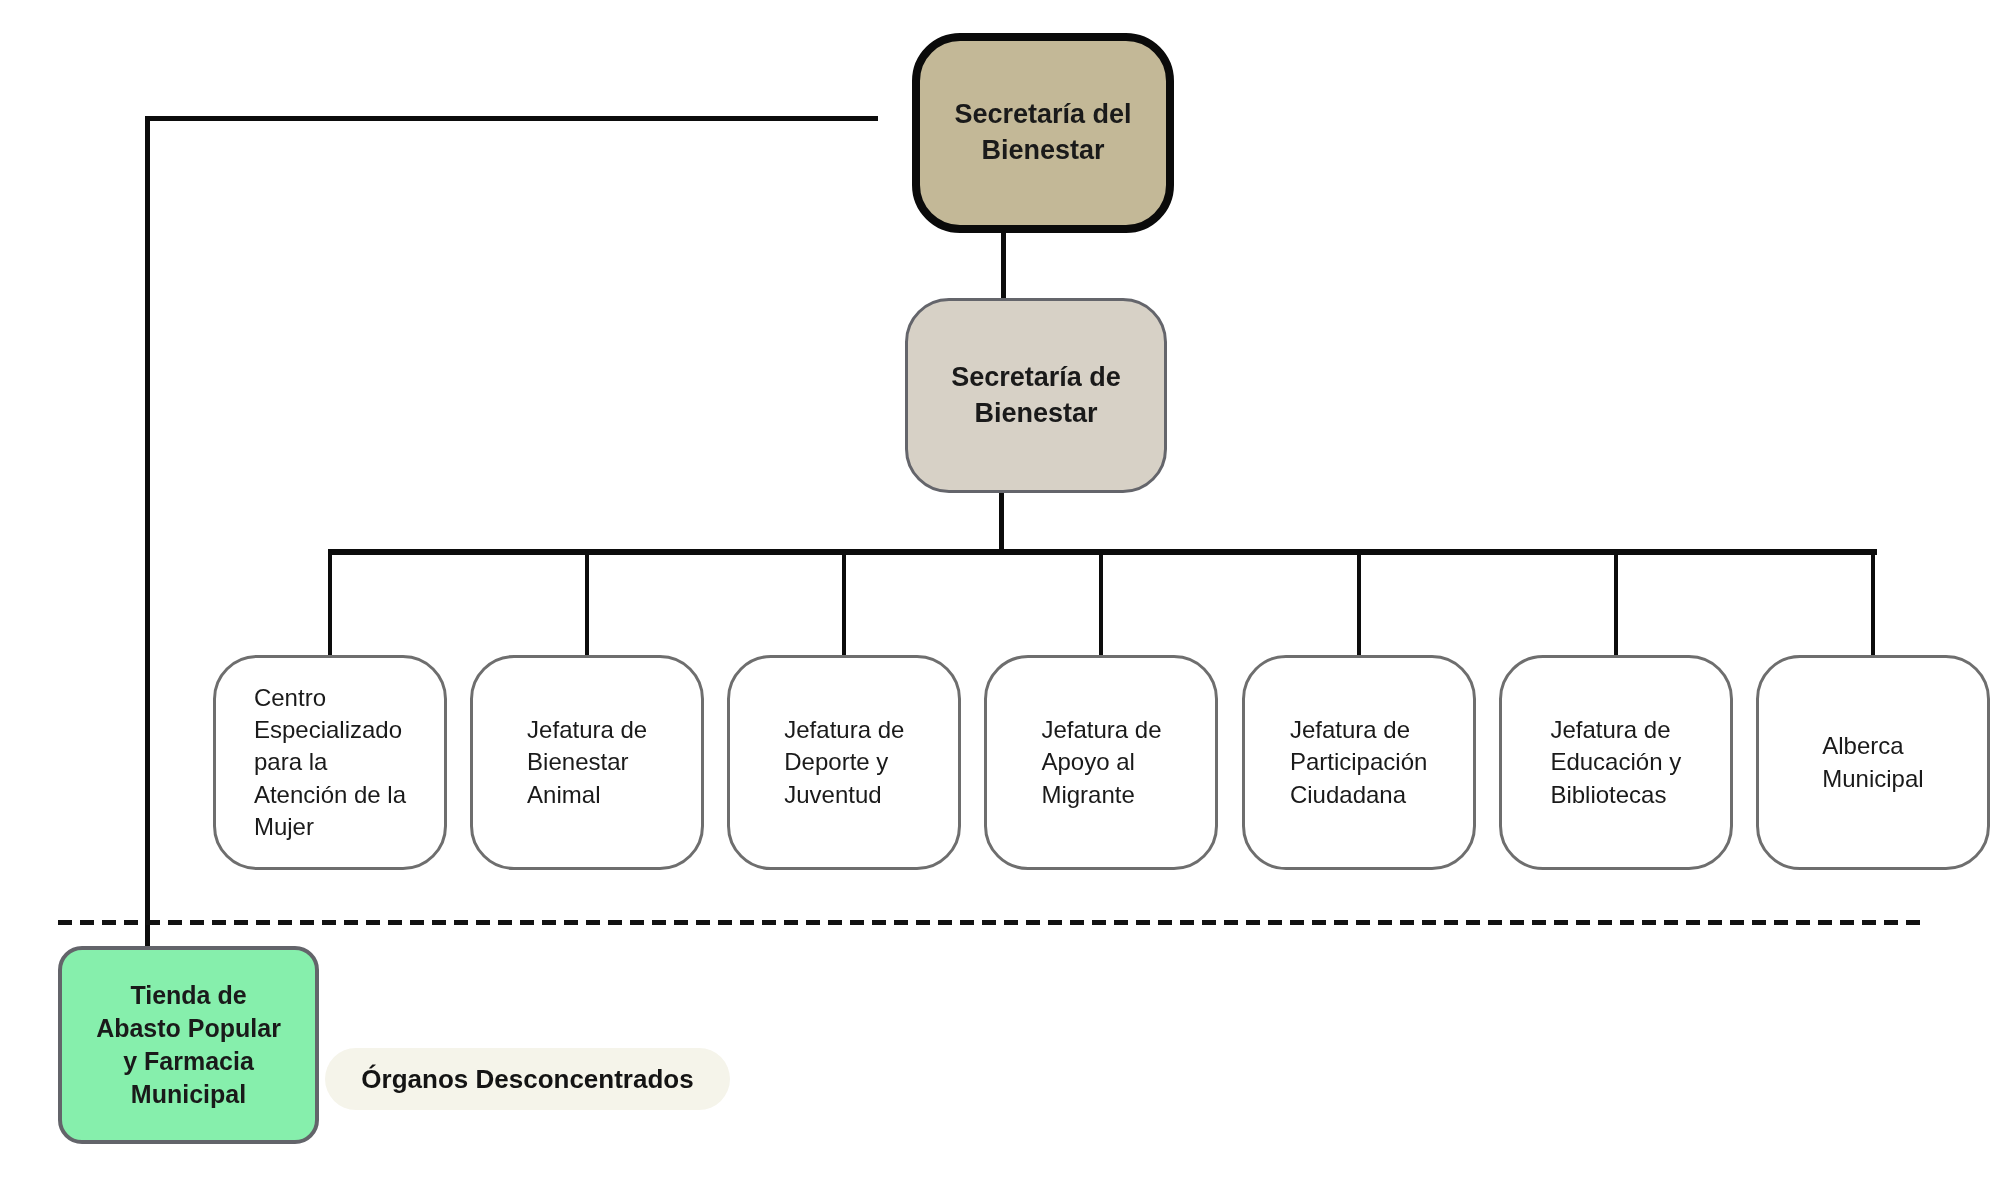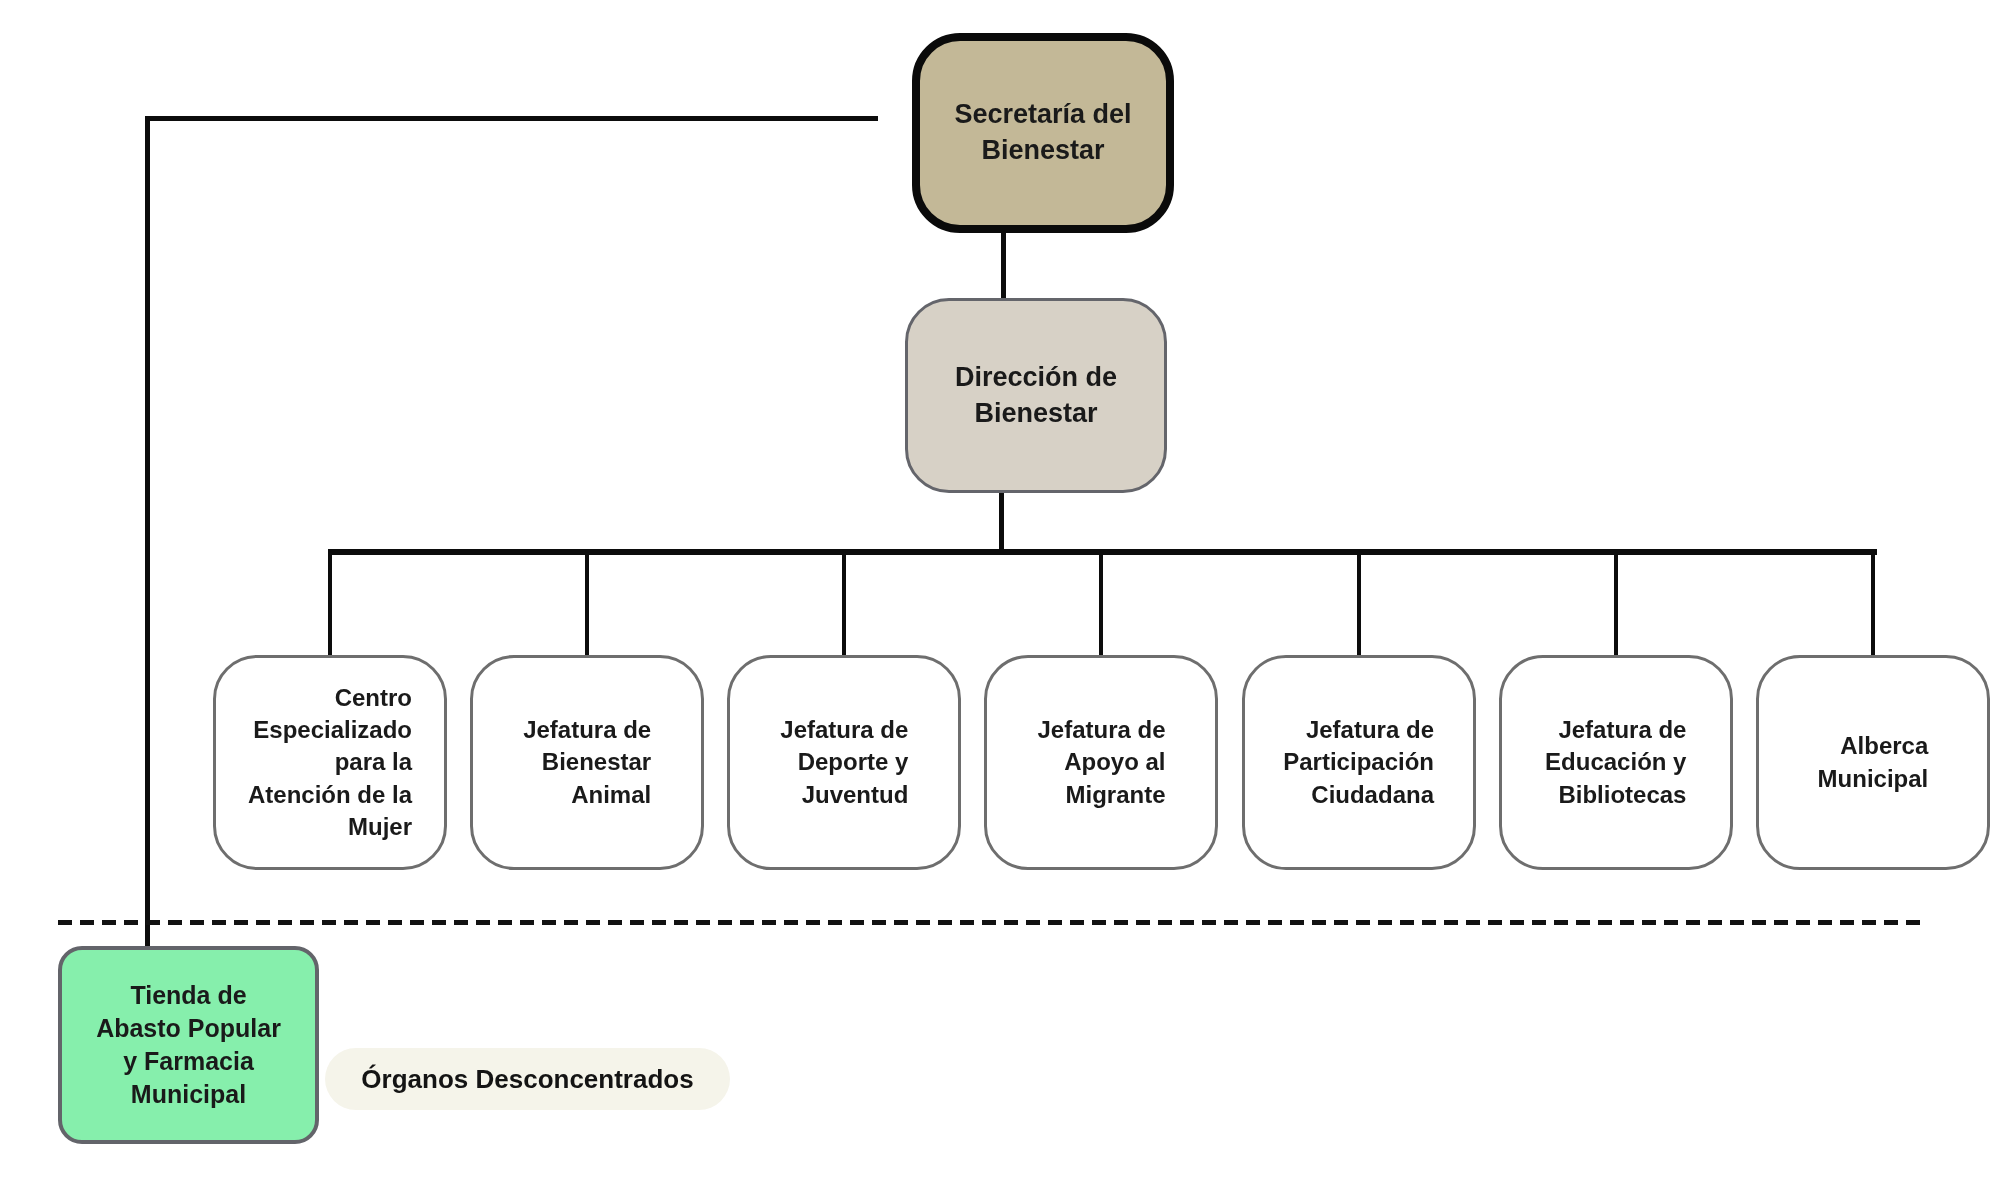--- a/index.html
+++ b/index.html
@@ -51,22 +51,22 @@
   .node-child {
     position: relative;
     box-sizing: border-box;
     width: 234px; height: 215px;
     background: #ffffff;
     border: 3px solid #6e6e6e;
     border-radius: 44px;
     display: flex;
     align-items: center;
     justify-content: center;
-    text-align: right;
-    font-weight: 700;
+    text-align: left;
+    font-weight: 400;
     font-size: 24px;
     line-height: 1.35;
     white-space: pre-line;
   }
   .node-deconcentrated {
     left: 22px; top: 946px; width: 261px; height: 198px;
     background: #86efac;
     border: 4px solid #63646a;
     border-radius: 24px;
     font-size: 25px;
@@ -120,21 +120,21 @@
   <div class="line drop drop-2"></div>
   <div class="line drop drop-3"></div>
   <div class="line drop drop-4"></div>
   <div class="line drop drop-5"></div>
   <div class="line drop drop-6"></div>
   <div class="line drop drop-7"></div>
 
   <div class="node node-root">Secretaría del
 Bienestar</div>
 
-  <div class="node node-director">Dirección de
+  <div class="node node-director">Secretaría de
 Bienestar</div>
 
   <div class="children-row">
     <div class="node-child">Centro
 Especializado
 para la
 Atención de la
 Mujer</div>
     <div class="node-child">Jefatura de
 Bienestar

